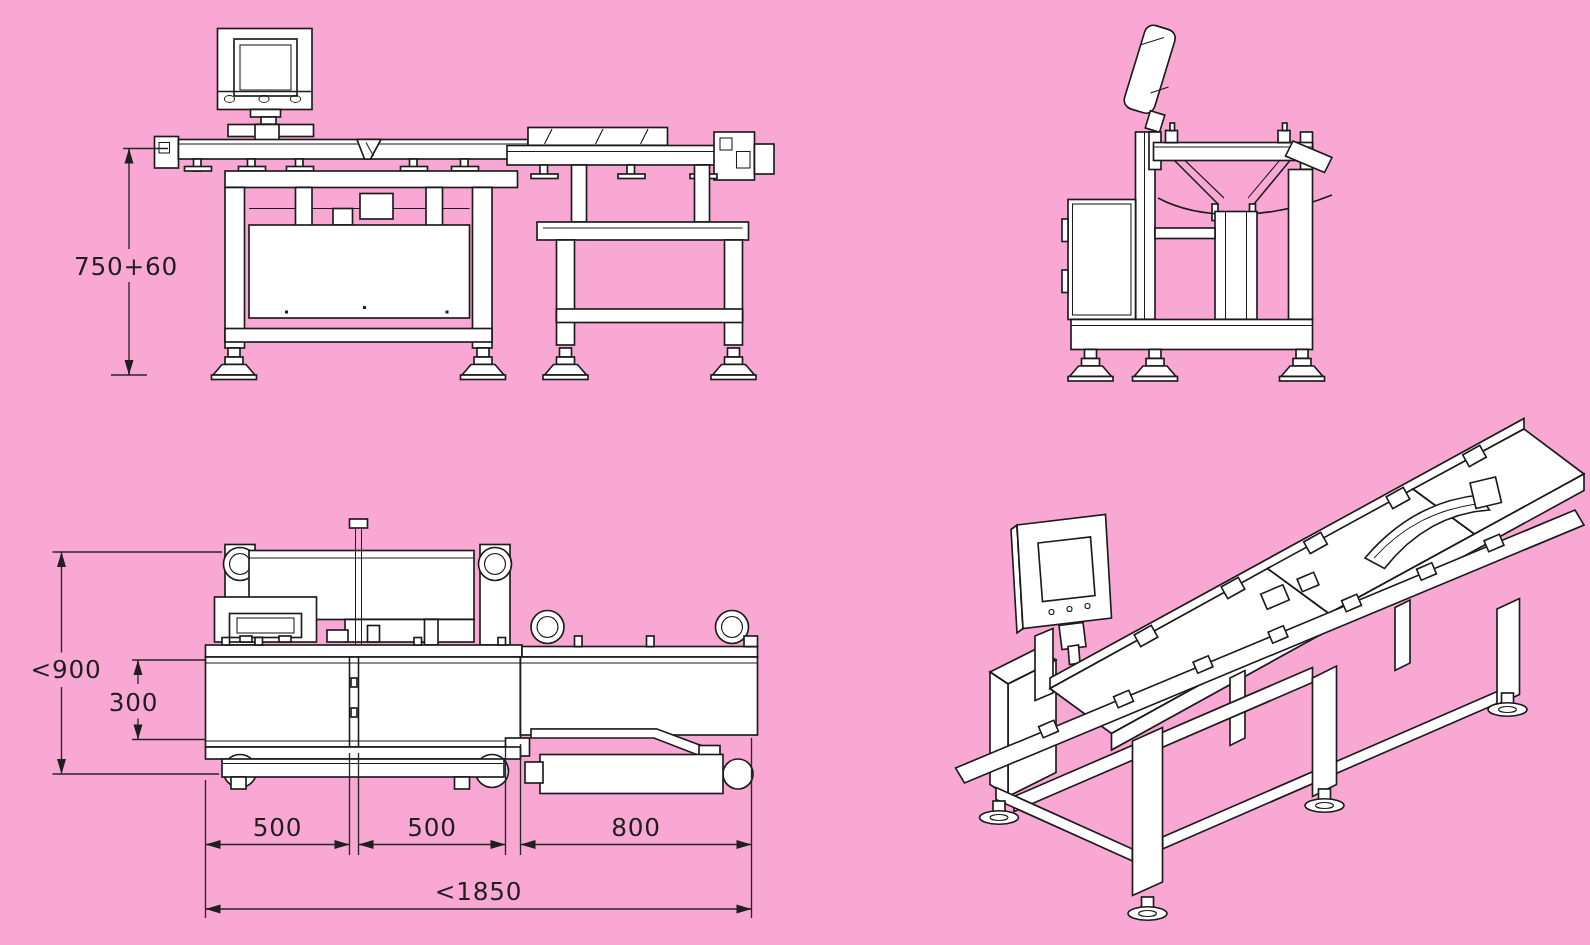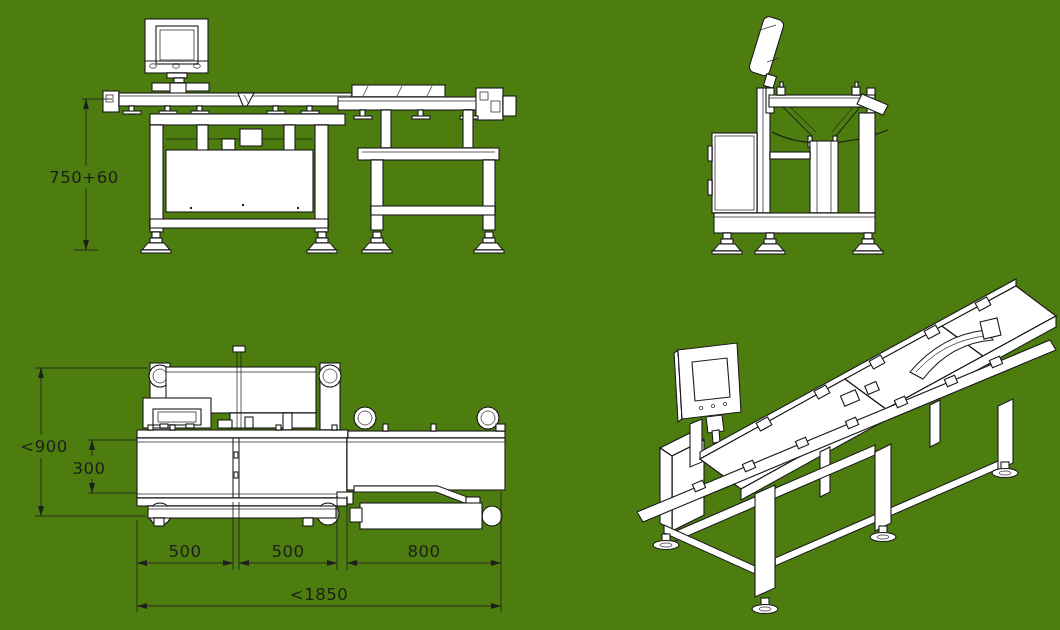--- a/index.html
+++ b/index.html
@@ -1,16 +1,16 @@
 <!DOCTYPE html>
 <html><head>
 <meta charset="utf-8">
 <style>
   html,body{margin:0;padding:0;background:#ffffff;}
-  .stage{position:relative;width:1060px;height:630px;background:#4d7c0f;overflow:hidden;
+  .stage{position:relative;width:1060px;height:630px;background:#f9a8d4;overflow:hidden;
          font-family:"DejaVu Sans", sans-serif;}
   svg{display:block}
   .s   {fill:#ffffff;stroke:#1b1b1b;stroke-width:1.1;stroke-linejoin:miter;}
   .ln  {fill:none;stroke:#1b1b1b;stroke-width:1.05;}
   .thin{stroke-width:0.7;}
   .blk {fill:#1f1f1f;stroke:none;}
   .dim {fill:none;stroke:#262626;stroke-width:0.9;}
   text.dimtxt{fill:#1e1e1e;font-family:"DejaVu Sans","Liberation Sans",sans-serif;
               font-size:16.5px;letter-spacing:.5px;}
 </style>

